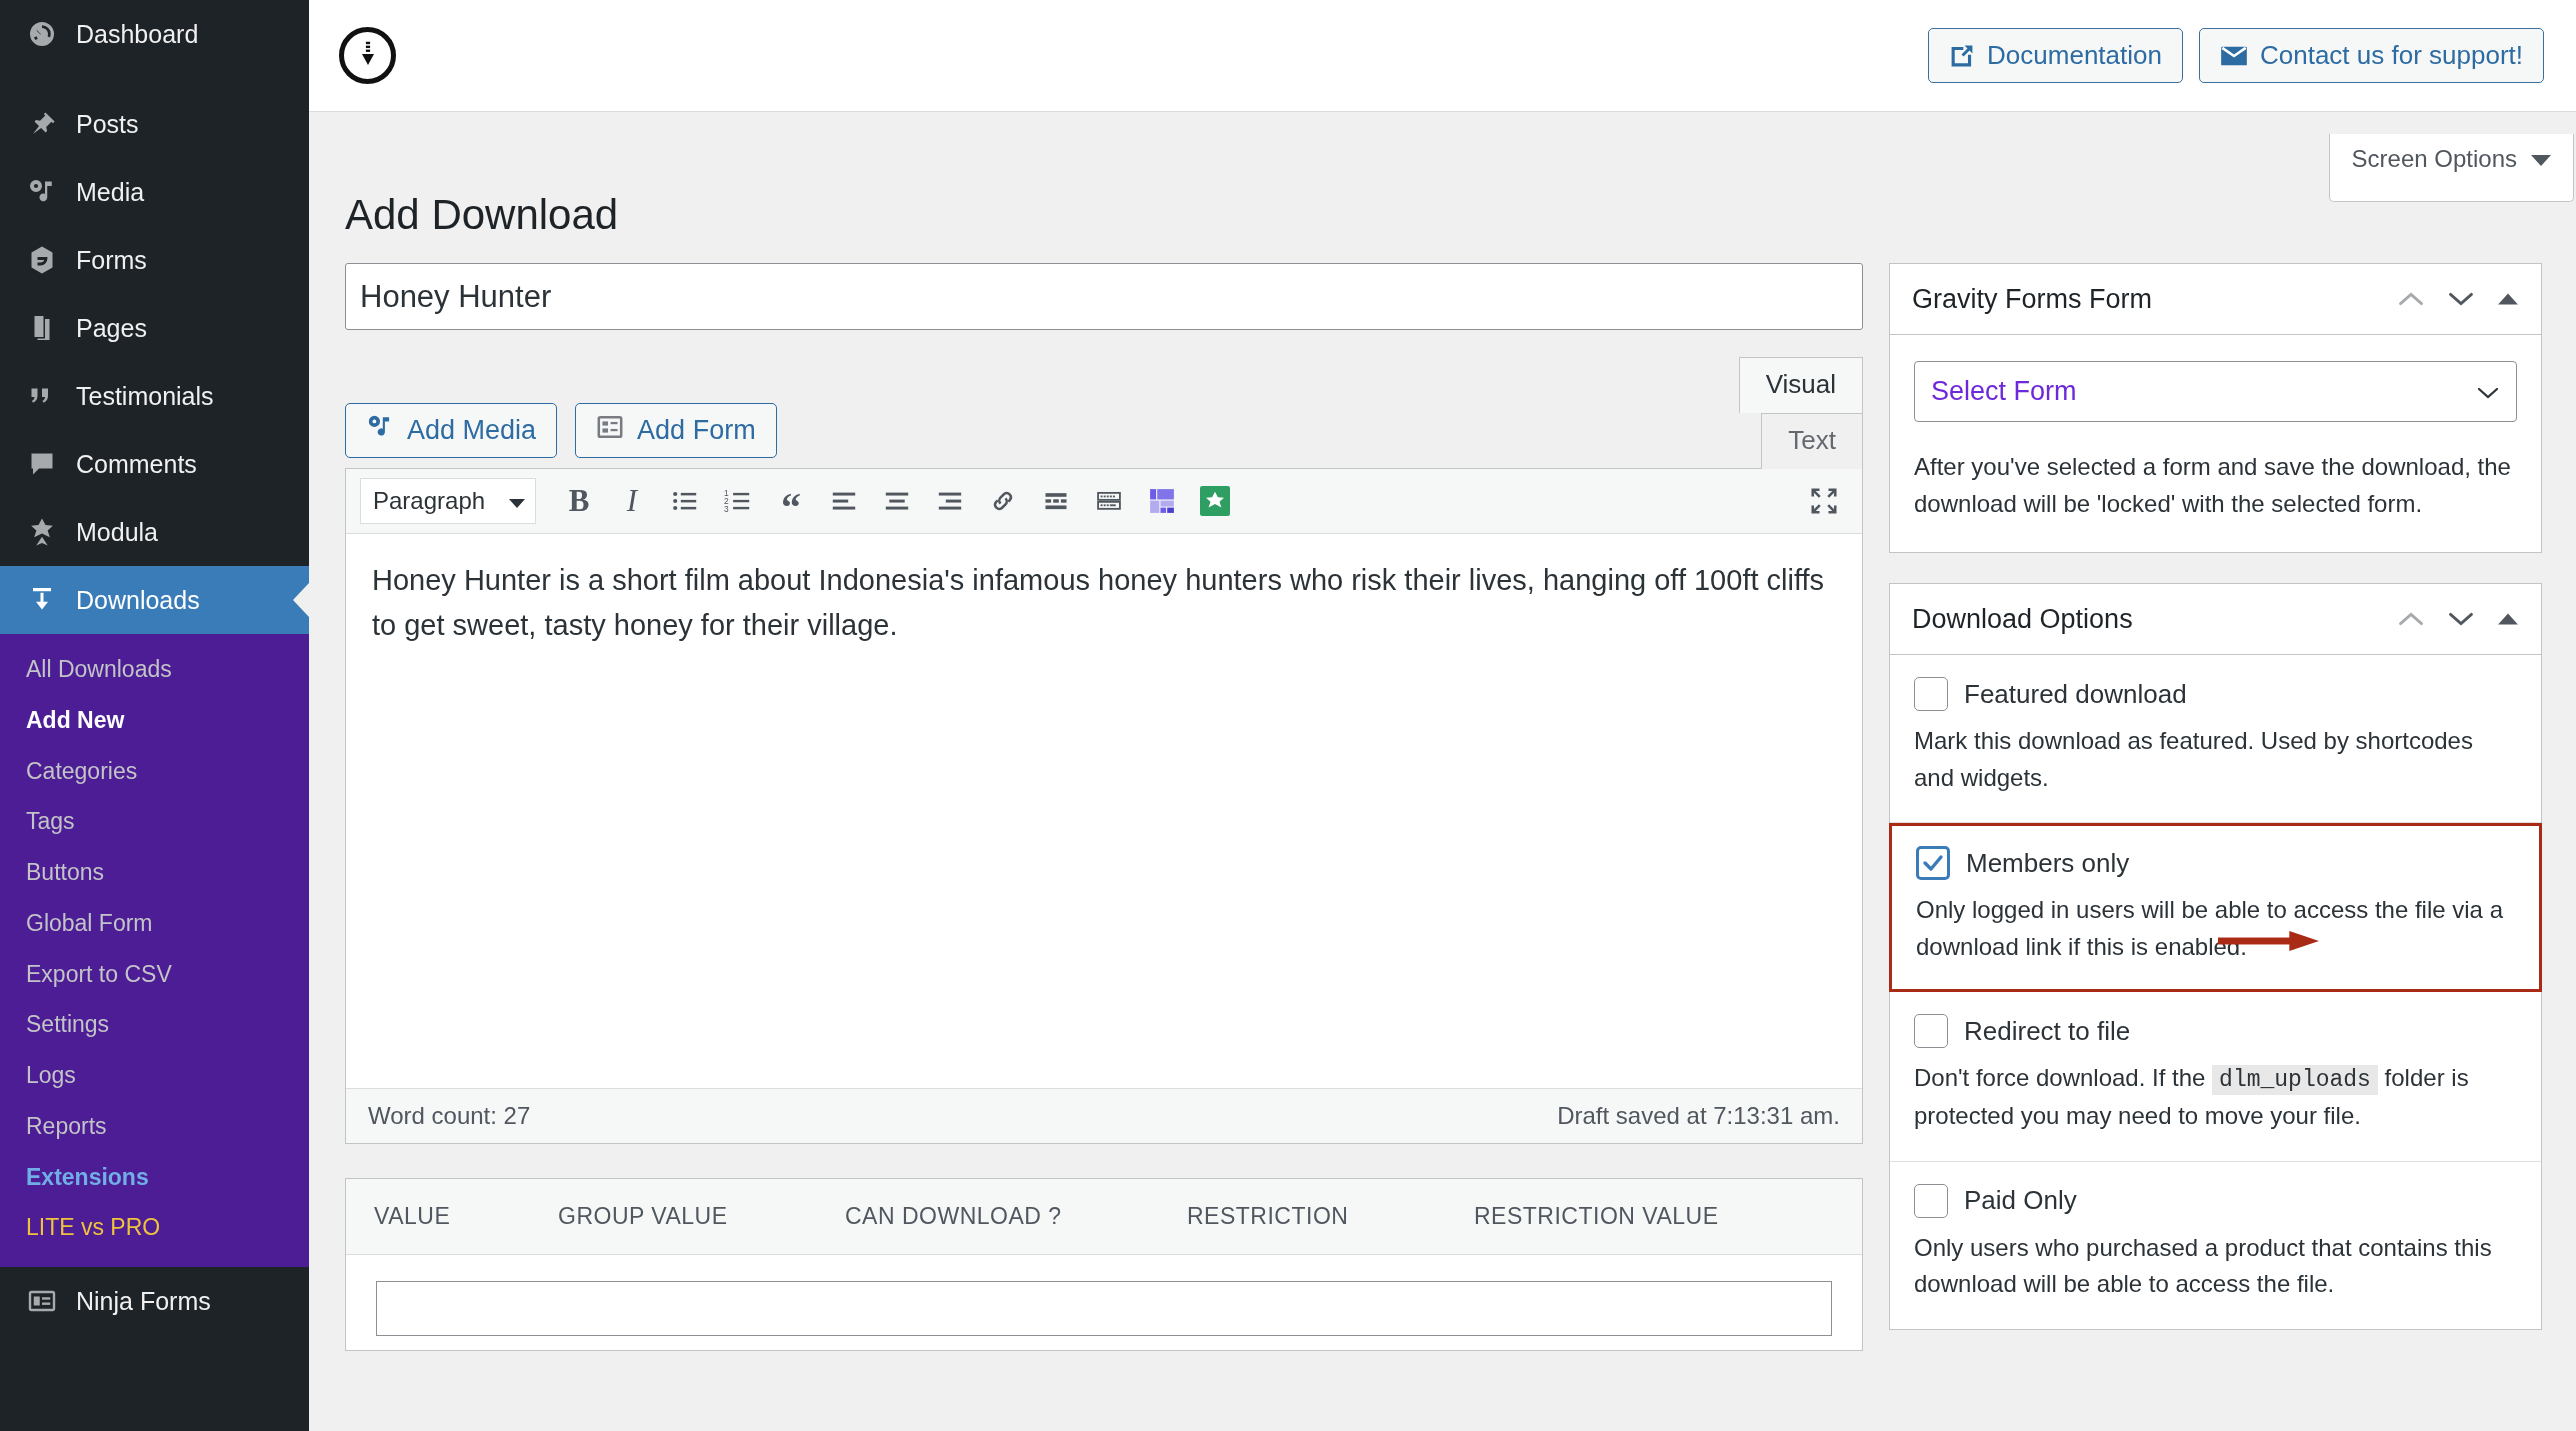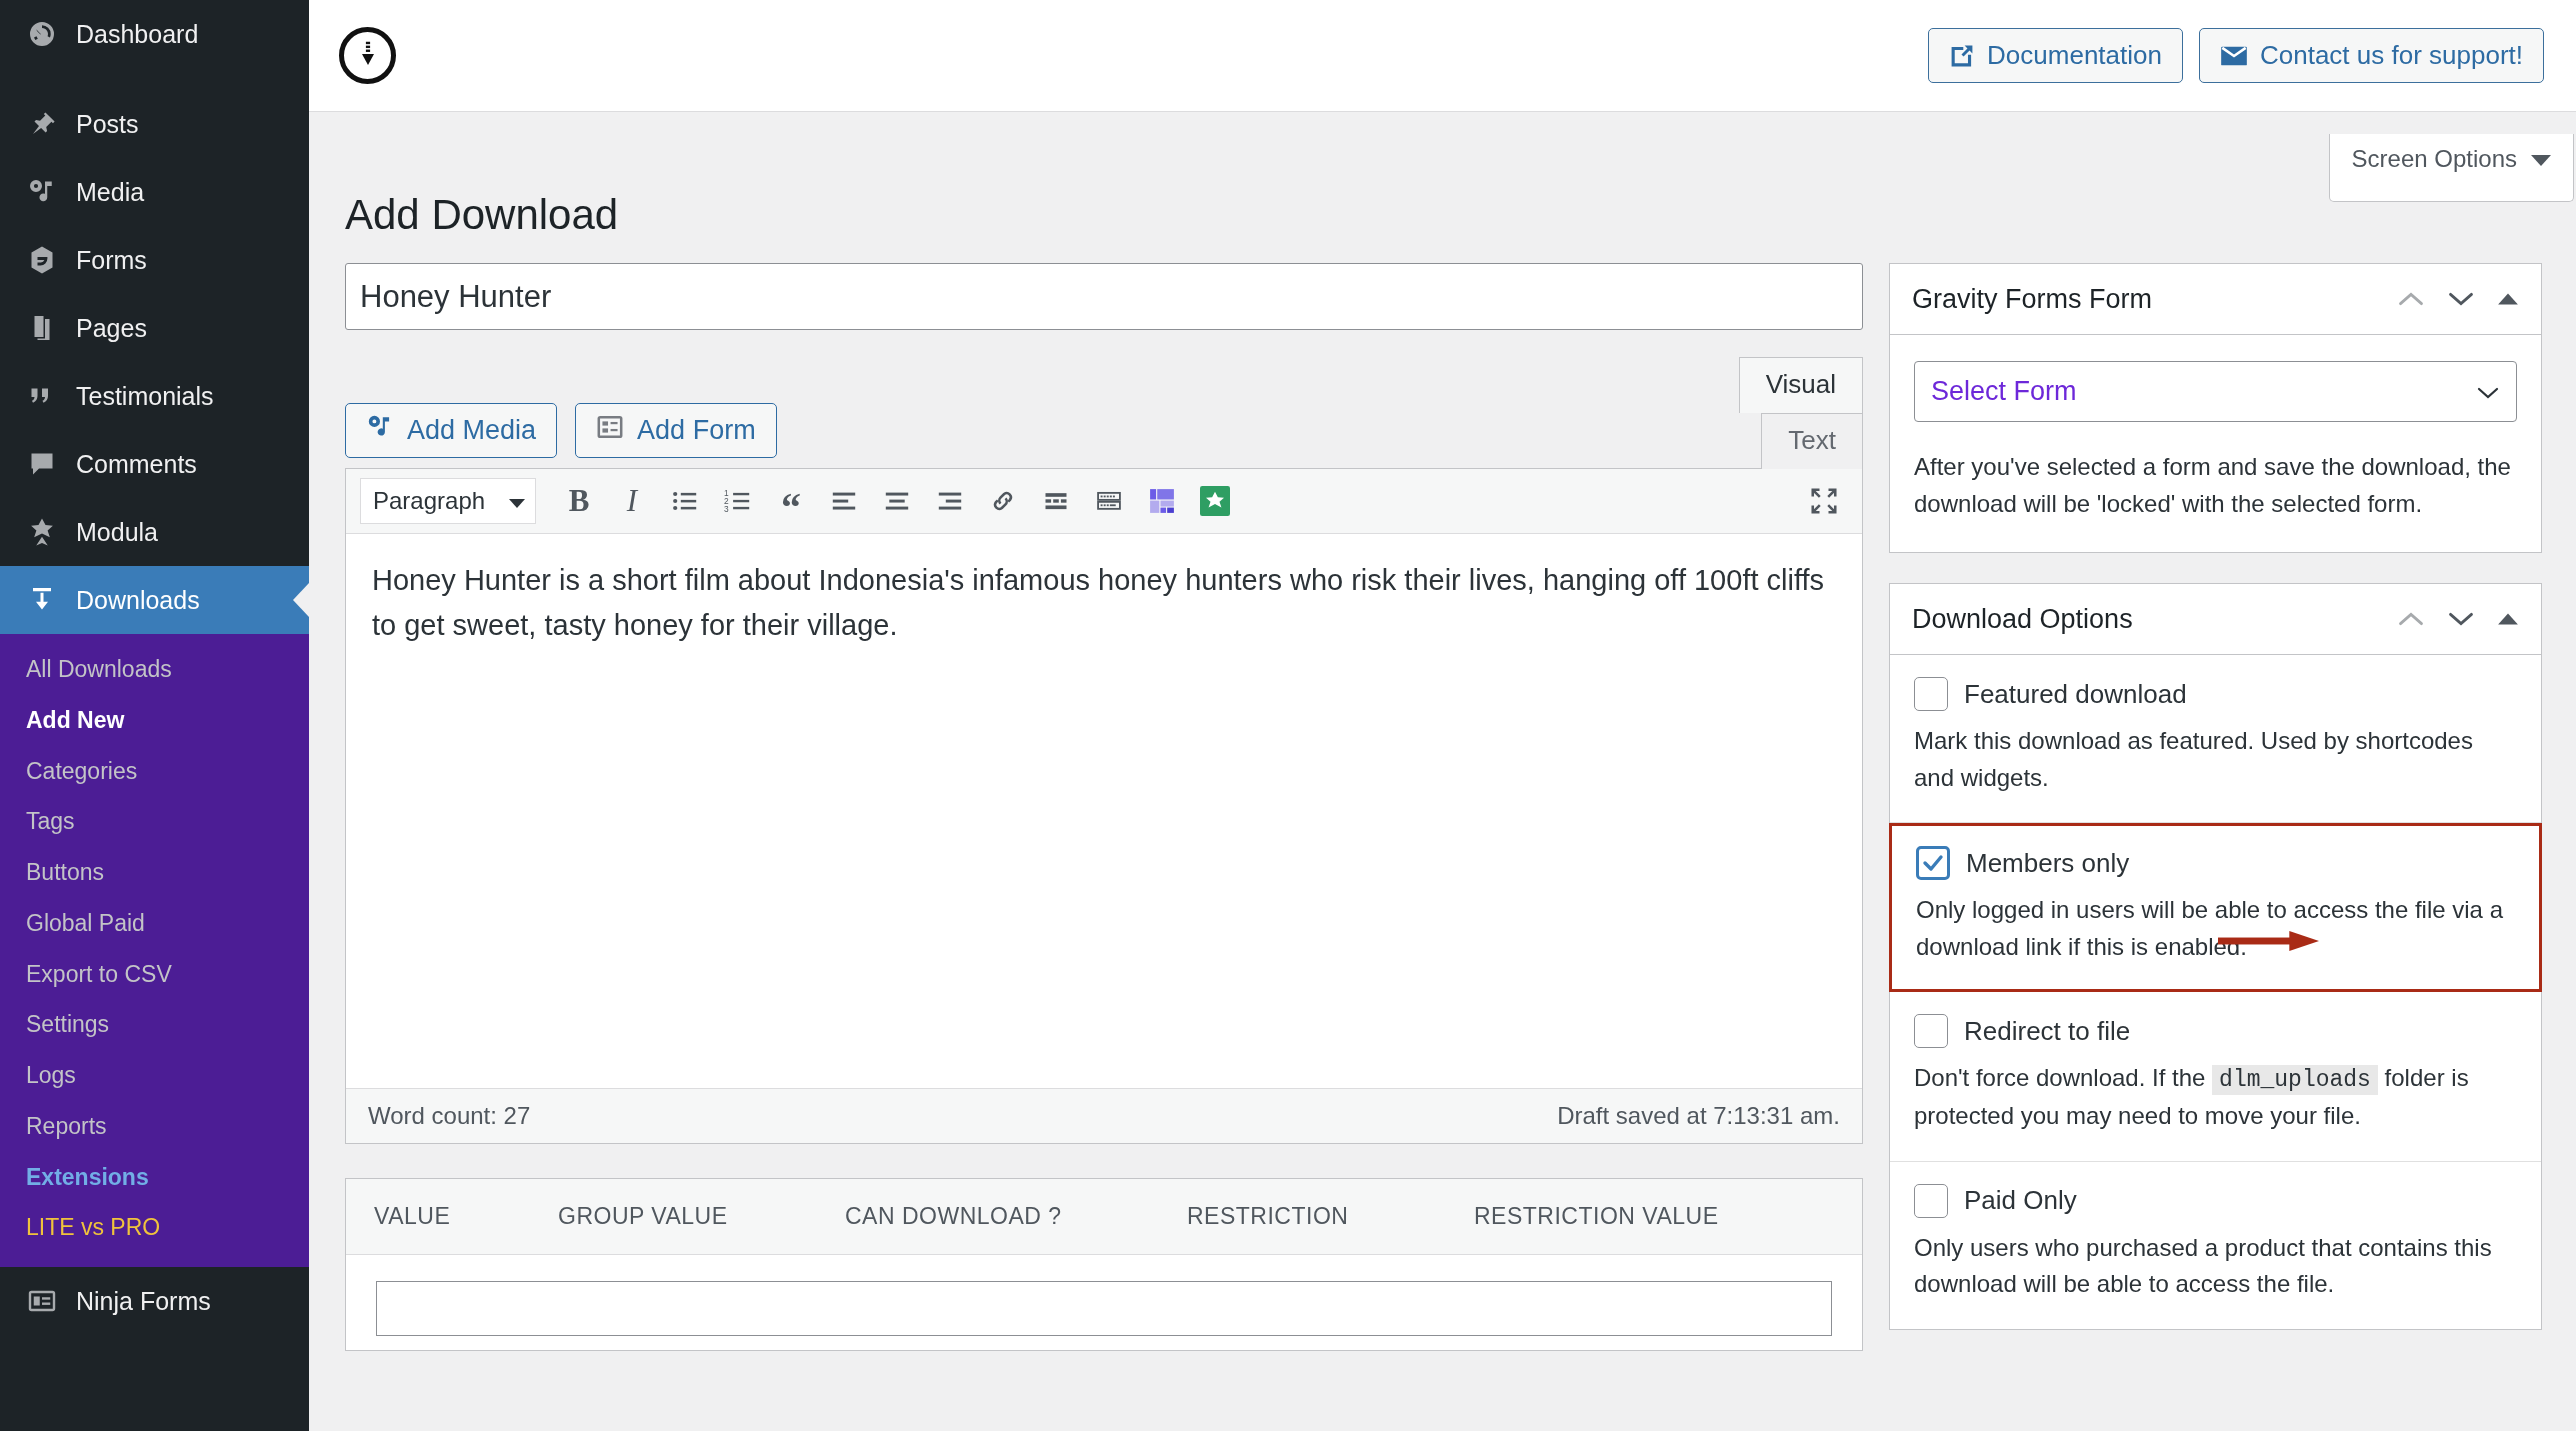--- a/index.html
+++ b/index.html
@@ -417,21 +417,21 @@
       </span>
       <span class="lbl">Downloads</span>
     </div>
 
     <div class="submenu">
       <span class="sub-item">All Downloads</span>
       <span class="sub-item current">Add New</span>
       <span class="sub-item">Categories</span>
       <span class="sub-item">Tags</span>
       <span class="sub-item">Buttons</span>
-      <span class="sub-item">Global Paid</span>
+      <span class="sub-item">Global Form</span>
       <span class="sub-item">Export to CSV</span>
       <span class="sub-item">Settings</span>
       <span class="sub-item">Logs</span>
       <span class="sub-item">Reports</span>
       <span class="sub-item ext">Extensions</span>
       <span class="sub-item pro">LITE vs PRO</span>
     </div>
 
     <div class="nav-item">
       <span class="ico">

